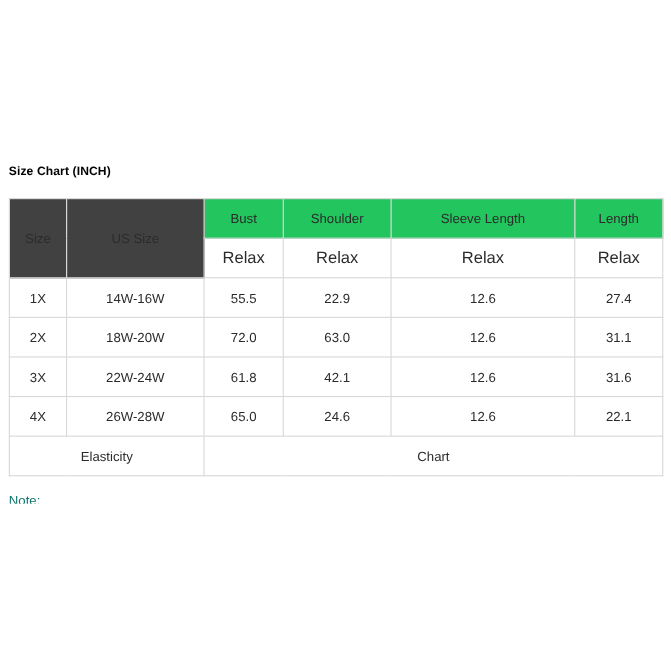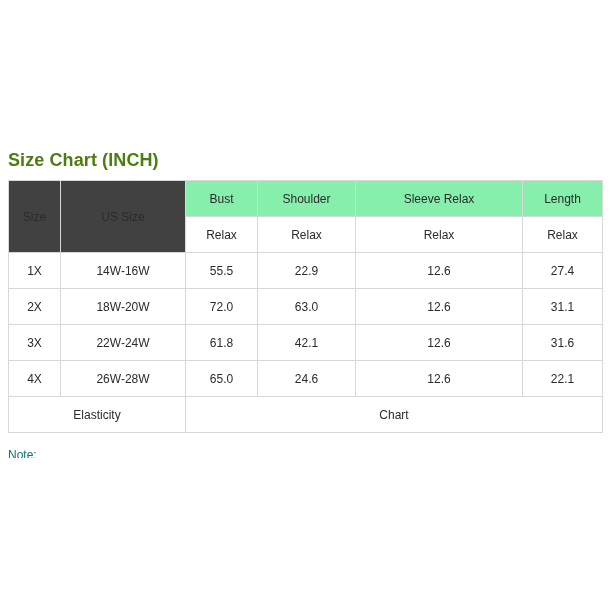--- a/index.html
+++ b/index.html
@@ -17,23 +17,23 @@
   #page {
     position: relative;
     width: 610px;
     height: 610px;
     background: #ffffff;
   }
   .chart-title {
     position: absolute;
     left: 8px;
     top: 150px;
-    font-size: 18px;
+    font-size: 11px;
     font-weight: bold;
-    color: #4d7c0f;
+    color: #000000;
     letter-spacing: 0.1px;
   }
   table.size-chart {
     position: absolute;
     left: 8px;
     top: 180px;
     width: 594px;
     border-collapse: collapse;
     table-layout: fixed;
     font-size: 12px;
@@ -56,27 +56,27 @@
   col.c-sleeve   { width: 167px; }
   col.c-length   { width: 80px; }
 
   .dark-cell {
     background: #414141;
     color: #ffffff;
     font-weight: bold;
     font-size: 12px;
   }
   .hdr-cell {
-    background: #86efac;
+    background: #22c55e;
     font-weight: bold;
     font-size: 12px;
     color: #1b1b1b;
   }
   .relax-cell {
-    font-size: 12px;
+    font-size: 15px;
     color: #2b2b2b;
   }
   .body-cell {
     font-size: 12px;
     height: 35px;
   }
   .elastic-cell {
     font-size: 12px;
     height: 36px;
   }
@@ -106,21 +106,21 @@
       <col class="c-shoulder">
       <col class="c-sleeve">
       <col class="c-length">
     </colgroup>
     <thead>
       <tr>
         <th class="dark-cell" rowspan="2">Size</th>
         <th class="dark-cell" rowspan="2">US Size</th>
         <th class="hdr-cell">Bust</th>
         <th class="hdr-cell">Shoulder</th>
-        <th class="hdr-cell">Sleeve Relax</th>
+        <th class="hdr-cell">Sleeve Length</th>
         <th class="hdr-cell">Length</th>
       </tr>
       <tr>
         <th class="relax-cell">Relax</th>
         <th class="relax-cell">Relax</th>
         <th class="relax-cell">Relax</th>
         <th class="relax-cell">Relax</th>
       </tr>
     </thead>
     <tbody>

